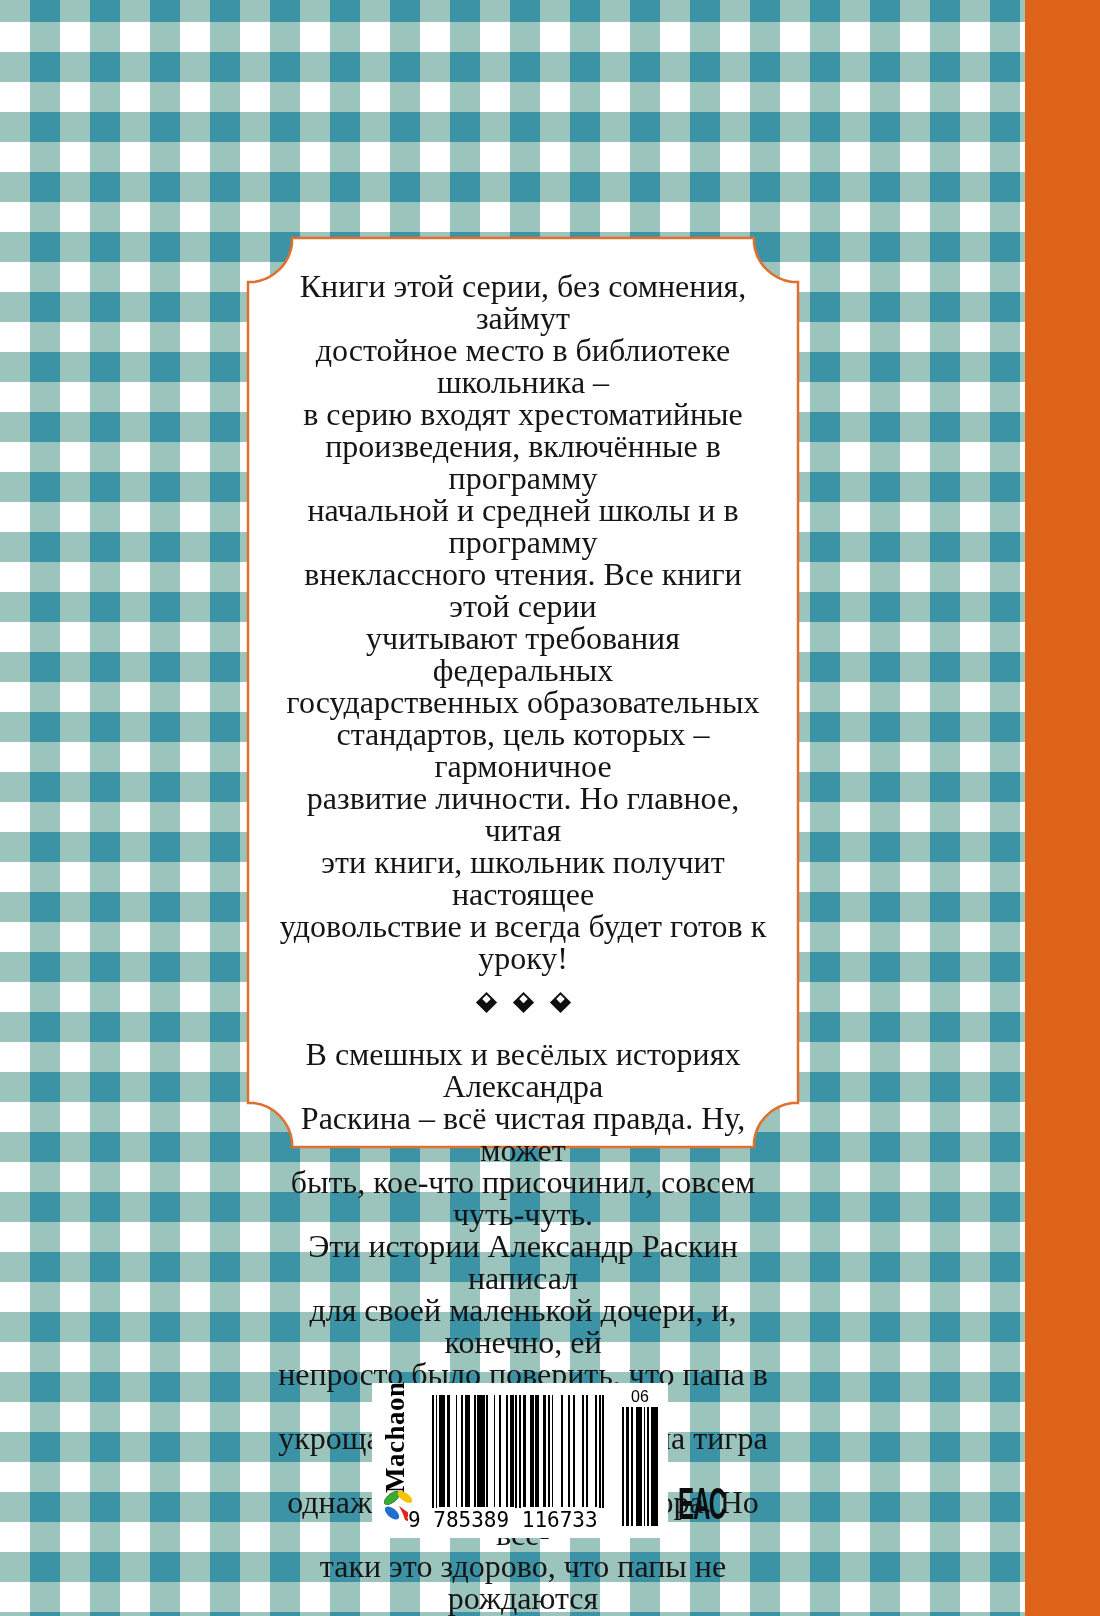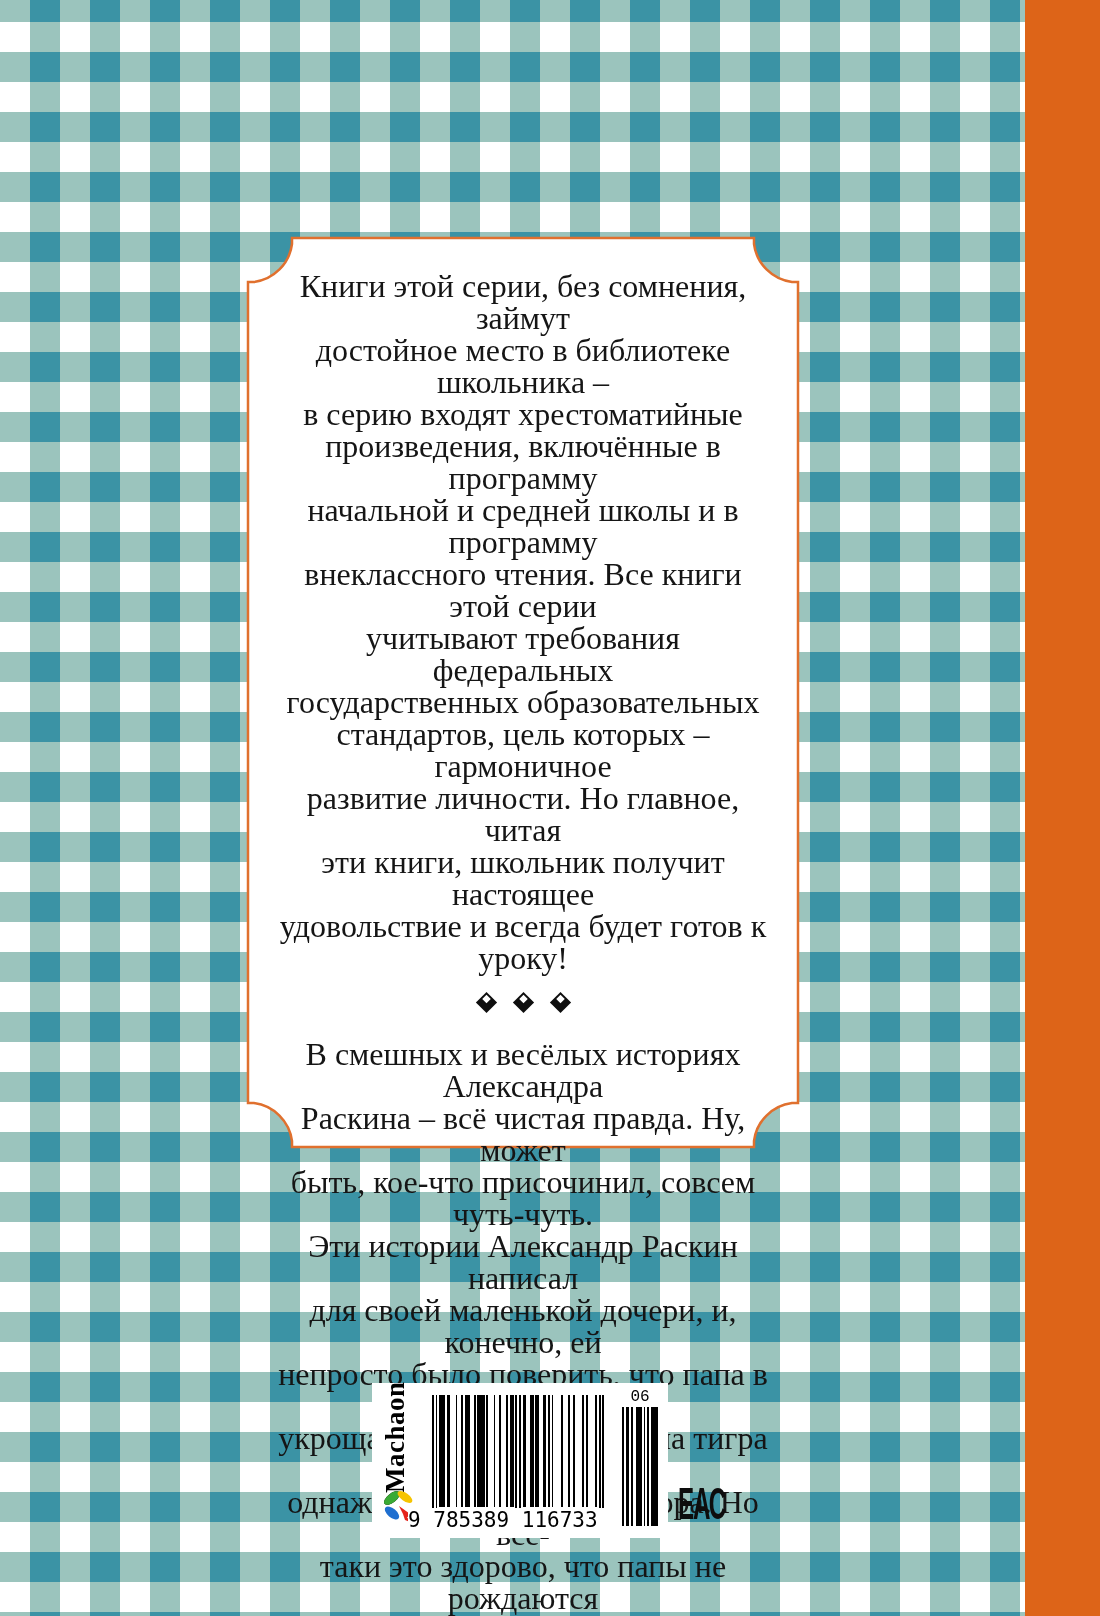--- a/index.html
+++ b/index.html
@@ -72,21 +72,21 @@
   }
   .bars-addon div{flex:1 0 auto;height:100%;}
   .digits{
     position:absolute;left:36px;top:125px;width:204px;
     font-family:"DejaVu Sans Mono","Liberation Mono",monospace;
     font-size:21px;letter-spacing:0px;color:#000;text-align:left;
     background:#fff;
   }
   .addon-label{
     position:absolute;left:250px;top:5px;width:36px;text-align:center;
-    font-family:Liberation Mono, monospace;
+    font-family:Liberation Sans, sans-serif;
     font-size:16px;color:#000;
   }
   .eac{
     position:absolute;left:678px;top:1480px;width:60px;height:50px;
     font-family:"Liberation Sans","DejaVu Sans",sans-serif;
     font-weight:900;font-size:44px;line-height:48px;color:#0d0d0d;
     transform:scaleX(0.55) scaleY(1.0);transform-origin:left top;
     letter-spacing:-2px;white-space:nowrap;
   }
 </style>

